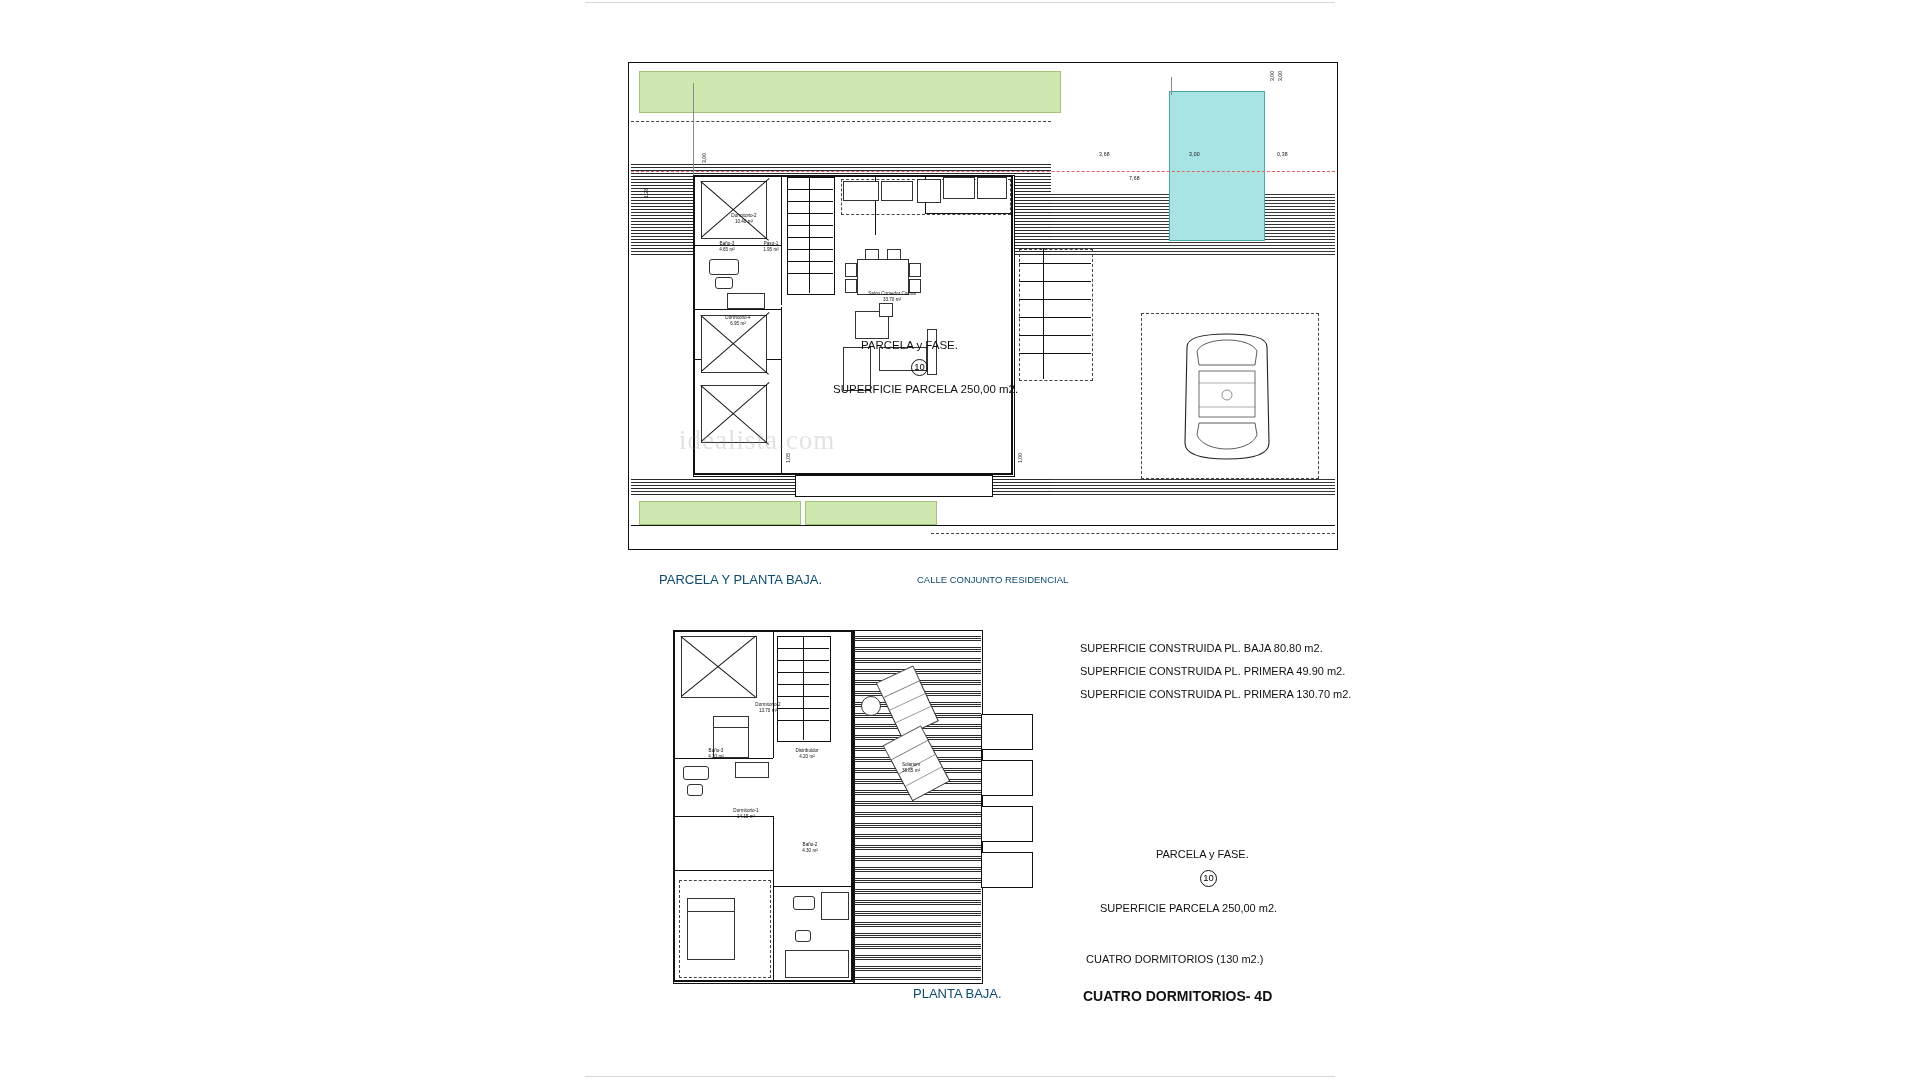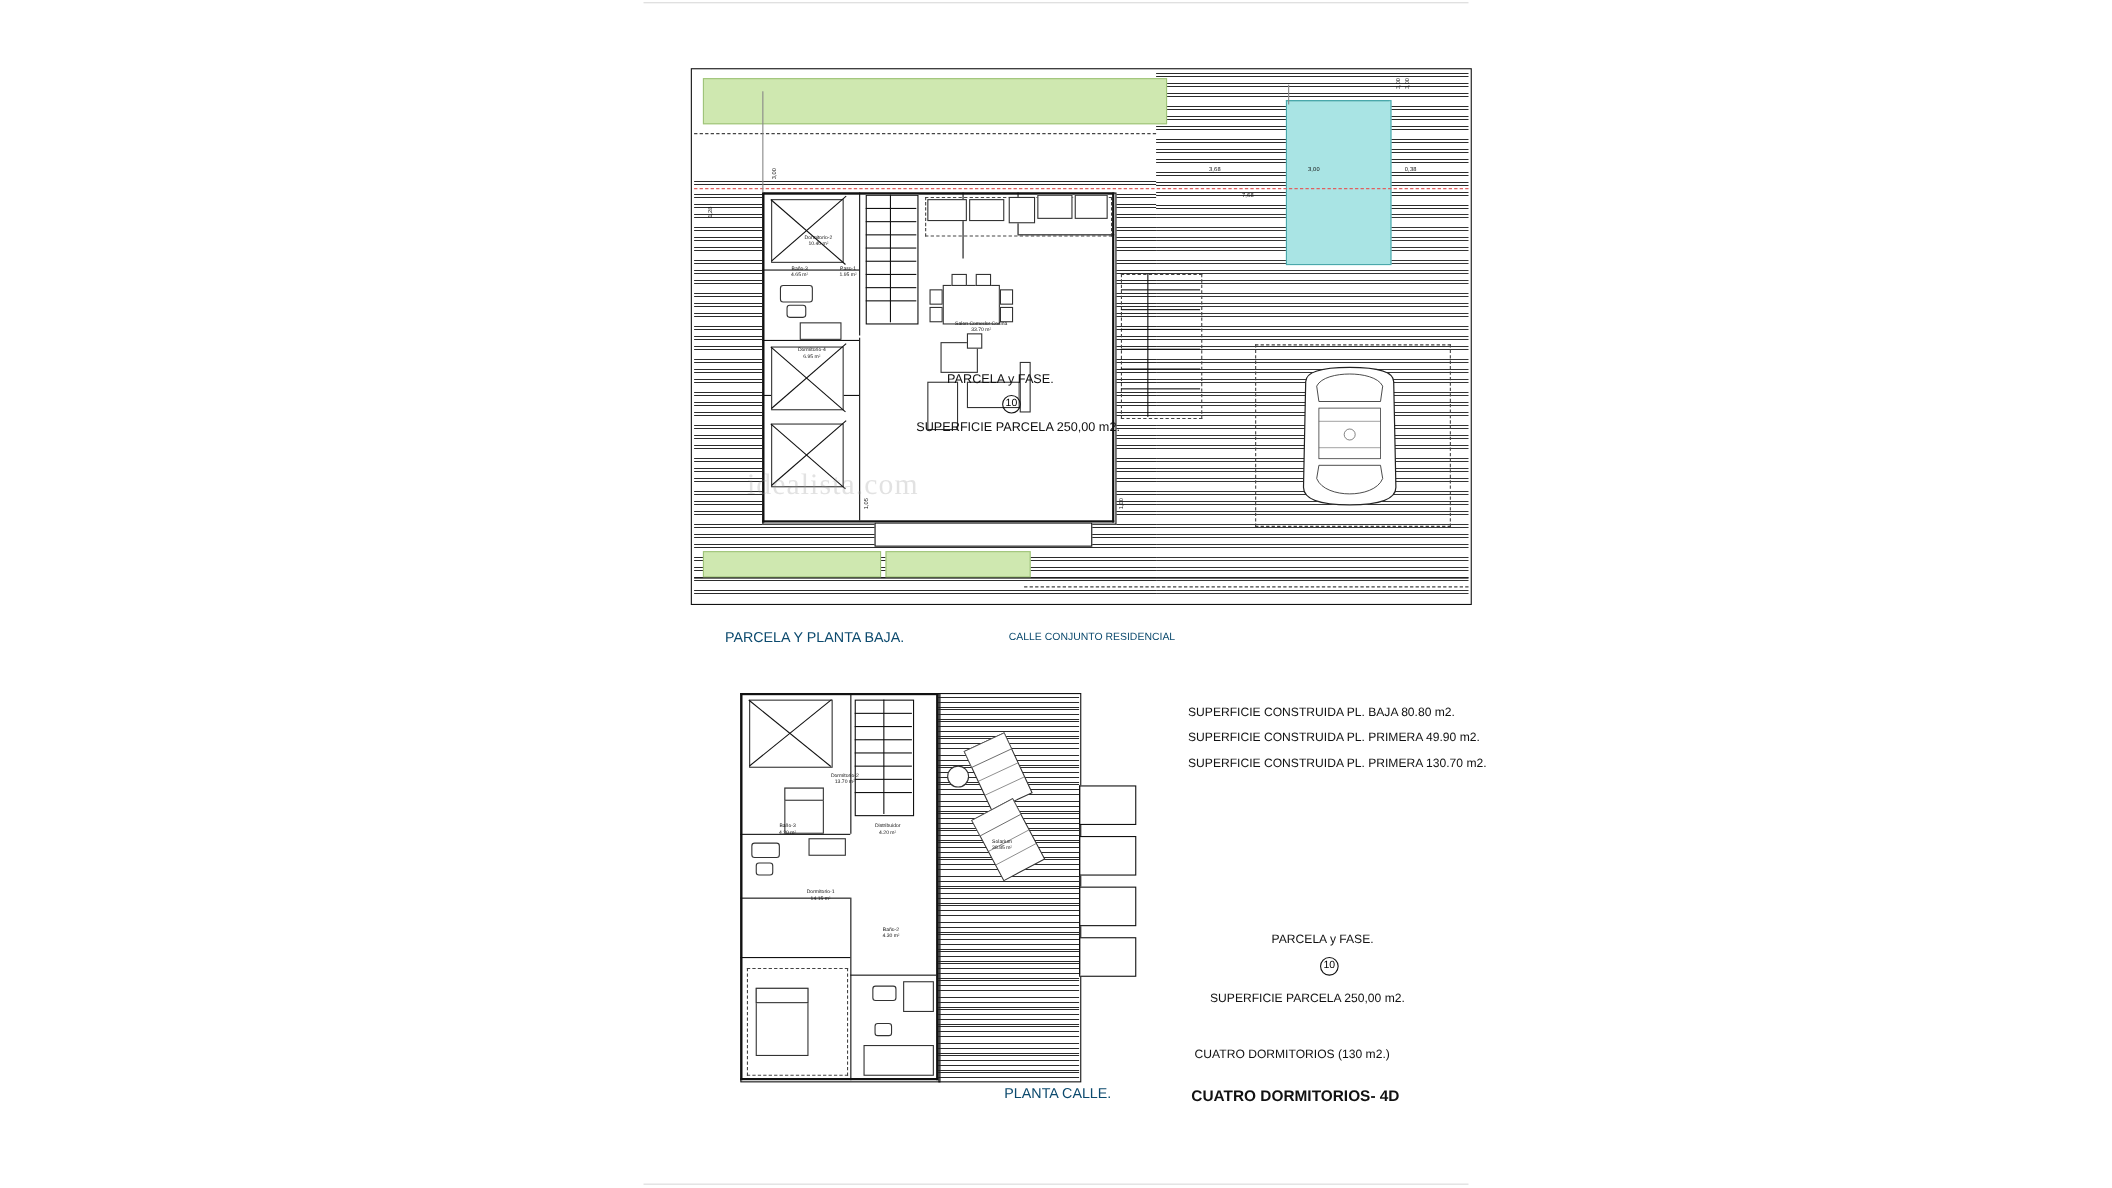--- a/index.html
+++ b/index.html
@@ -300,21 +300,21 @@
     <div class="roomlbl" style="left:112px;top:212px;width:50px;">
       <span>Baño-2</span><br>
       <span>4.30  m²</span>
     </div>
     <div class="roomlbl" style="left:208px;top:132px;width:60px;">
       <span>Solarium</span><br>
       <span>38.85  m²</span>
     </div>
   </div>
 
-  <div class="caption lg" style="left:913px;top:986px;">PLANTA CALLE.</div>
+  <div class="caption lg" style="left:913px;top:986px;">PLANTA BAJA.</div>
 
   <div class="legend" style="left:1080px;top:642px;">SUPERFICIE CONSTRUIDA PL. BAJA       80.80 m2.</div>
   <div class="legend" style="left:1080px;top:665px;">SUPERFICIE CONSTRUIDA PL. PRIMERA  49.90 m2.</div>
   <div class="legend" style="left:1080px;top:688px;">SUPERFICIE CONSTRUIDA PL. PRIMERA  130.70  m2.</div>
 
   <div class="legend b" style="left:1156px;top:848px;">PARCELA y FASE.</div>
   <div class="circle-num" style="left:1200px;top:870px;">10</div>
   <div class="legend b" style="left:1100px;top:902px;">SUPERFICIE PARCELA 250,00 m2.</div>
   <div class="legend b" style="left:1086px;top:953px;">CUATRO DORMITORIOS (130 m2.)</div>
   <div class="legend" style="left:1083px;top:988px;font-size:14px;font-weight:bold;">CUATRO DORMITORIOS- 4D</div>

